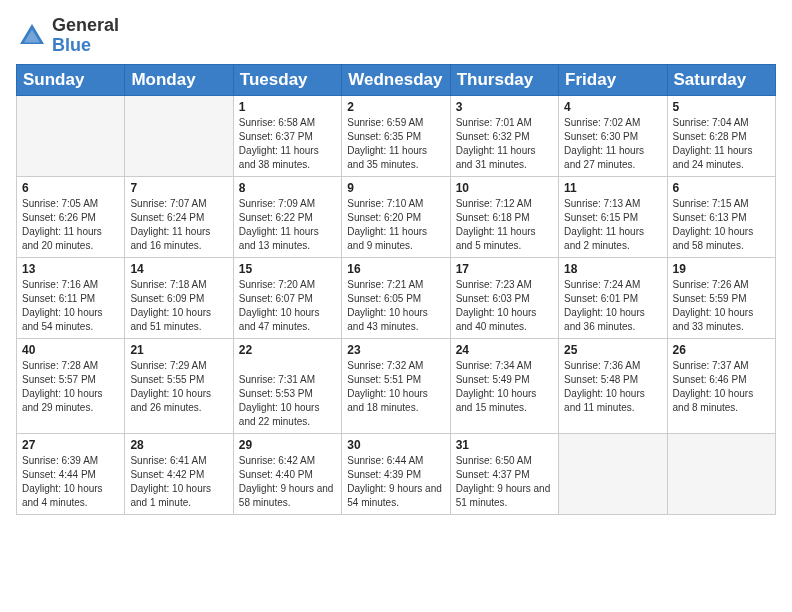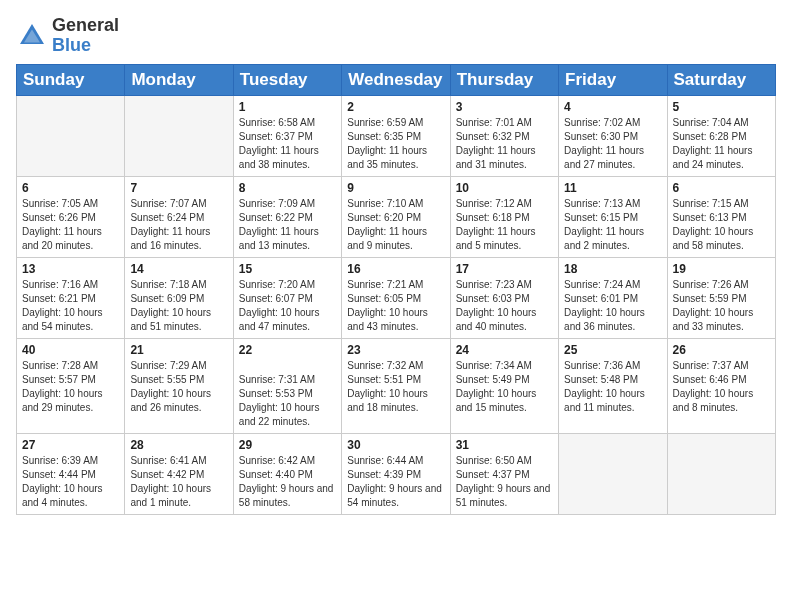--- a/index.html
+++ b/index.html
@@ -194,21 +194,21 @@
           <div class="day-num">6</div>
           <div class="day-info" style="white-space: pre-line;">Sunrise: 7:15 AM
 Sunset: 6:13 PM
 Daylight: 10 hours and 58 minutes.</div>
         </td>
       </tr>
       <tr>
         <td>
           <div class="day-num">13</div>
           <div class="day-info" style="white-space: pre-line;">Sunrise: 7:16 AM
-Sunset: 6:21 PM
+Sunset: 6:11 PM
 Daylight: 10 hours and 54 minutes.</div>
         </td>
         <td>
           <div class="day-num">14</div>
           <div class="day-info" style="white-space: pre-line;">Sunrise: 7:18 AM
 Sunset: 6:09 PM
 Daylight: 10 hours and 51 minutes.</div>
         </td>
         <td>
           <div class="day-num">15</div>

